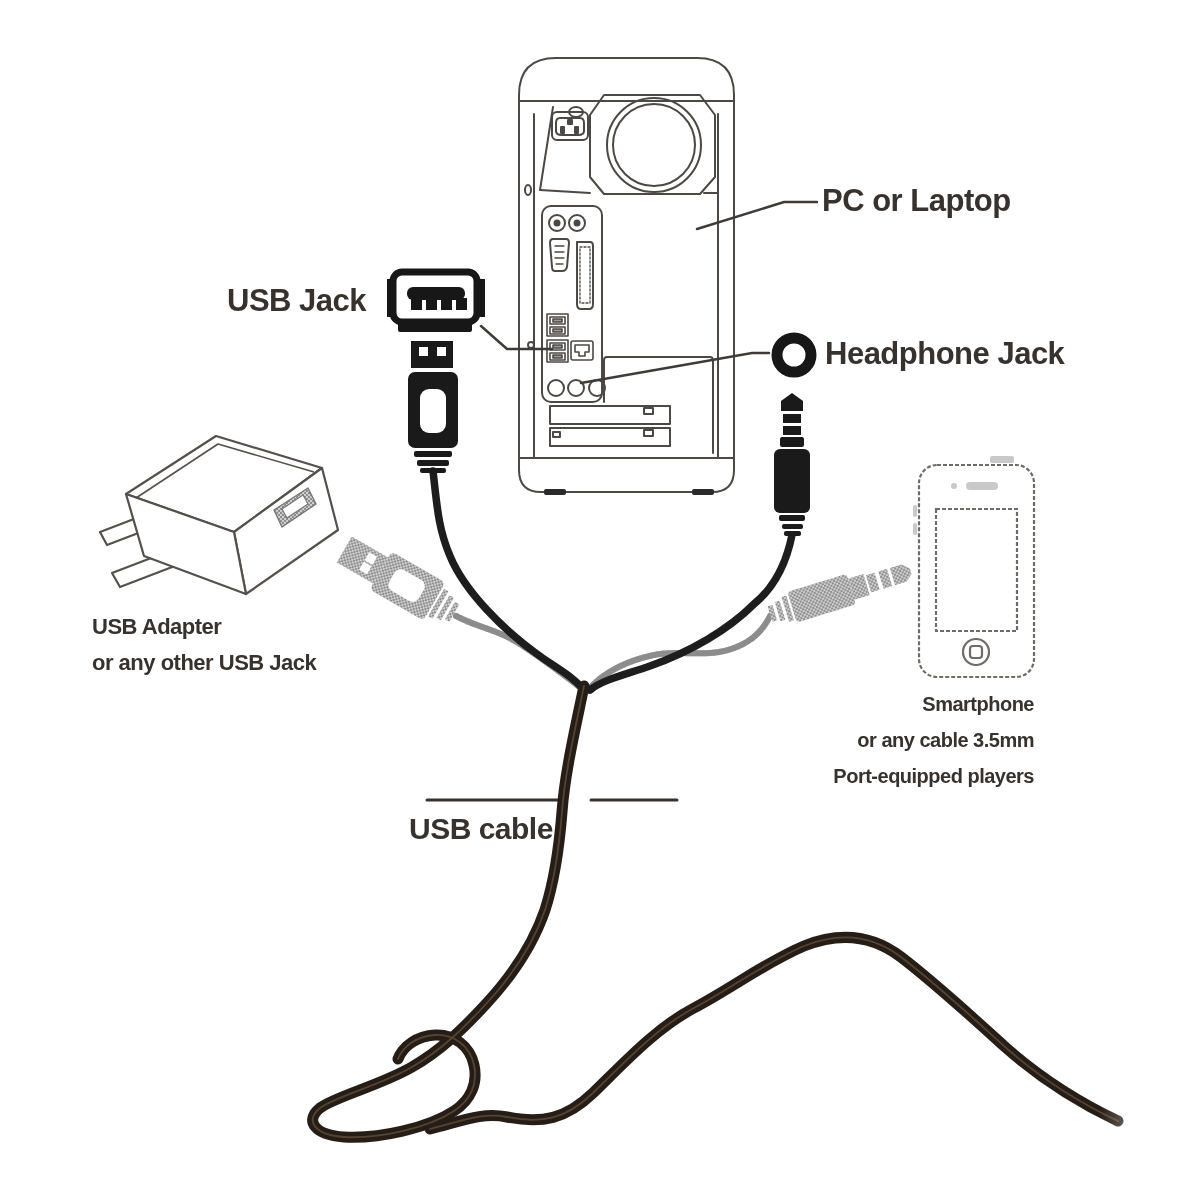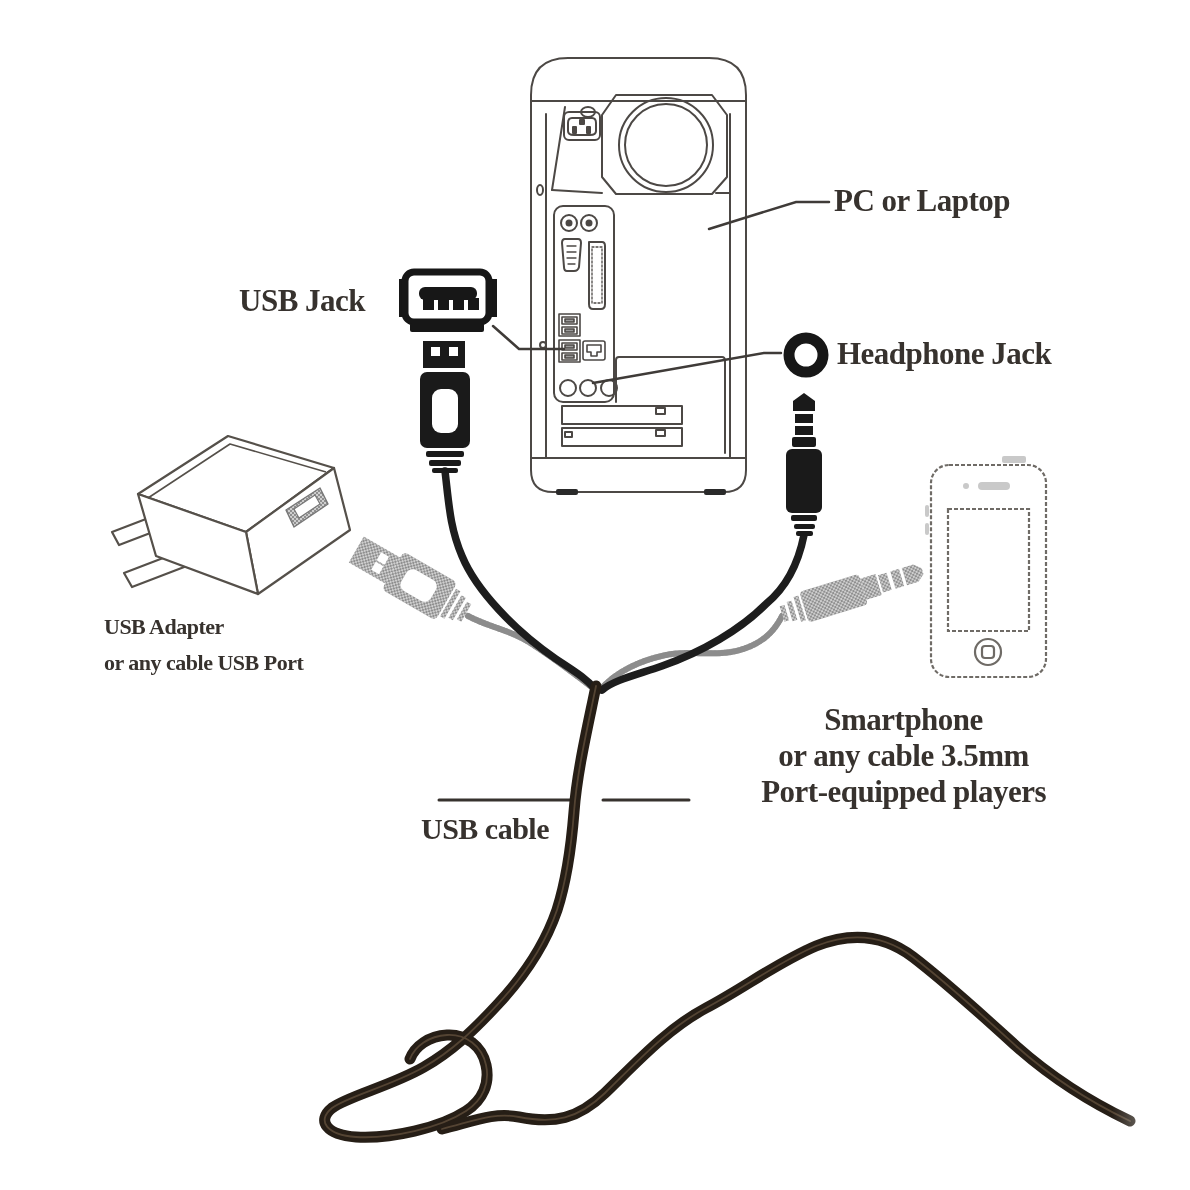--- a/index.html
+++ b/index.html
@@ -1,30 +1,30 @@
 <!DOCTYPE html>
 <html><head>
 <meta charset="utf-8">
 <style>
   html,body{margin:0;padding:0;}
   body{
     width:1190px;height:1190px;background:#ffffff;position:relative;
     font-family:"Liberation Sans", sans-serif;overflow:hidden;
   }
-  #canvas{position:absolute;left:16px;top:0;width:1142px;height:1190px;font-family:Liberation Serif, serif;}
+  #canvas{position:absolute;left:4px;top:0;width:1142px;height:1190px;}
   svg{position:absolute;left:0;top:0;}
   .lbl{
     position:absolute;font-weight:bold;color:#37322e;white-space:nowrap;
     letter-spacing:-0.5px;
   }
   .lbl-pc{left:818px;top:183px;font-size:31px;}
   .lbl-usbjack{left:223px;top:283px;font-size:31px;}
   .lbl-hp{left:821px;top:336px;font-size:31px;}
   .lbl-adapter{left:88px;top:609px;font-size:22px;line-height:36px;text-align:left;}
-  .lbl-phone{right:112px;top:686px;font-size:31px;line-height:36px;text-align:center;margin-top:16px;}
+  .lbl-phone{right:112px;top:686px;font-size:20px;line-height:36px;text-align:right;}
   .lbl-usbcable{left:376px;top:812px;font-size:30px;margin-left:29px;}
   .lbl-auxcable{left:594px;top:812px;font-size:30px;}
 </style>
 </head>
 <body>
 
 <div id="canvas">
 
 <svg width="1190" height="1190" viewBox="0 0 1190 1190">
   <defs>
@@ -231,21 +231,21 @@
 
   <rect x="1096" y="1092" width="94" height="72" fill="url(#fadeG)"></rect>
 </svg>
 
 <div class="lbl lbl-pc">PC or Laptop</div>
 <div class="lbl lbl-usbjack">USB Jack</div>
 <div class="lbl lbl-hp">Headphone Jack</div>
 
 <div class="lbl lbl-adapter">
   <div>USB Adapter</div>
-  <div>or any cable USB Port</div>
+  <div>or any other USB Jack</div>
 </div>
 
 <div class="lbl lbl-phone">
   <div>Smartphone</div>
   <div>or any cable 3.5mm</div>
   <div>Port-equipped players</div>
 </div>
 
 <div class="lbl lbl-usbcable">USB cable</div>
 

